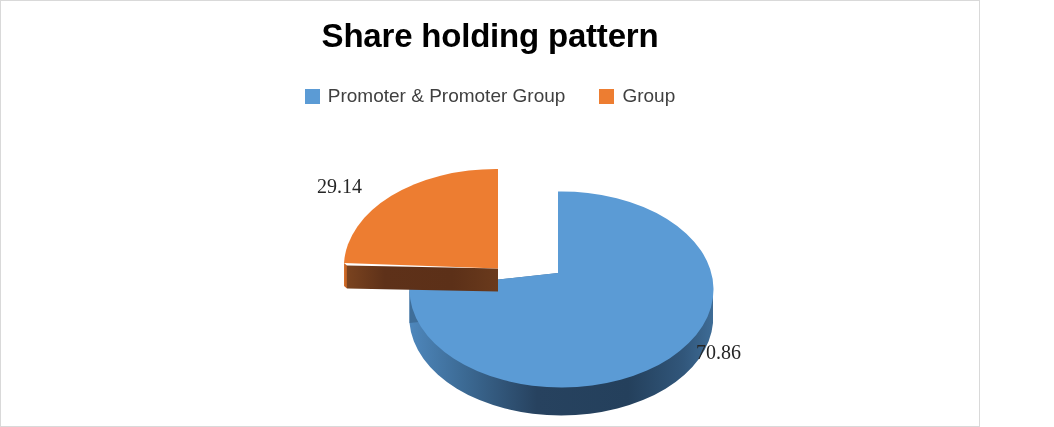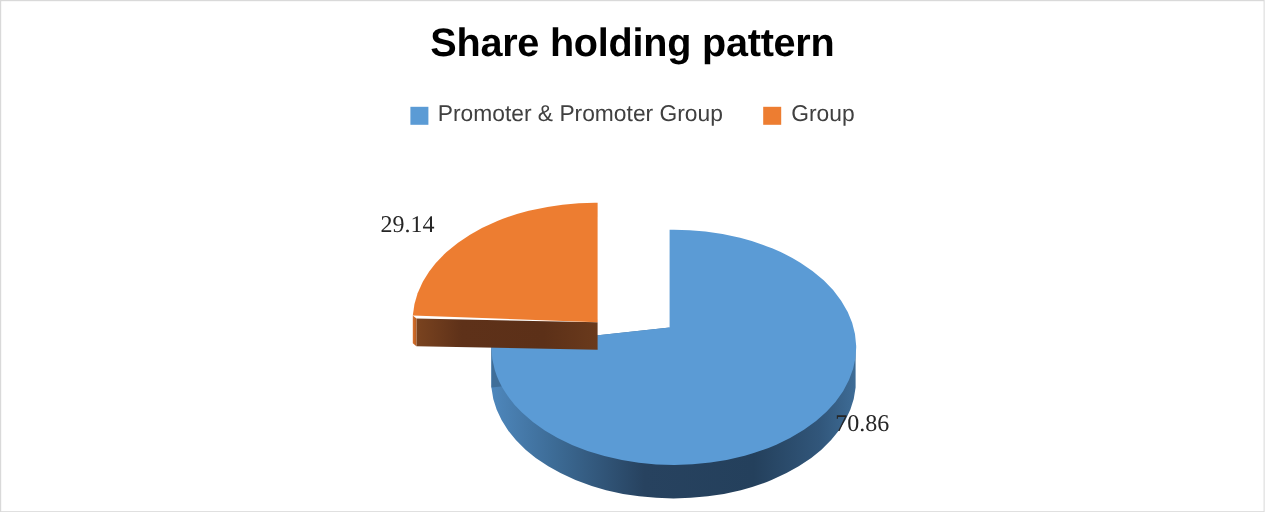--- a/index.html
+++ b/index.html
@@ -5,21 +5,21 @@
   html, body {
     margin: 0;
     padding: 0;
     background: #ffffff;
   }
   body {
     font-family: "Liberation Sans", sans-serif;
   }
   .chart-frame {
     position: relative;
-    width: 1054px;
+    width: 980px;
     height: 427px;
     background: #ffffff;
     border: 1px solid #d9d9d9;
     box-sizing: border-box;
     overflow: hidden;
   }
   .chart-title {
     position: absolute;
     top: 16px;
     left: 0;

